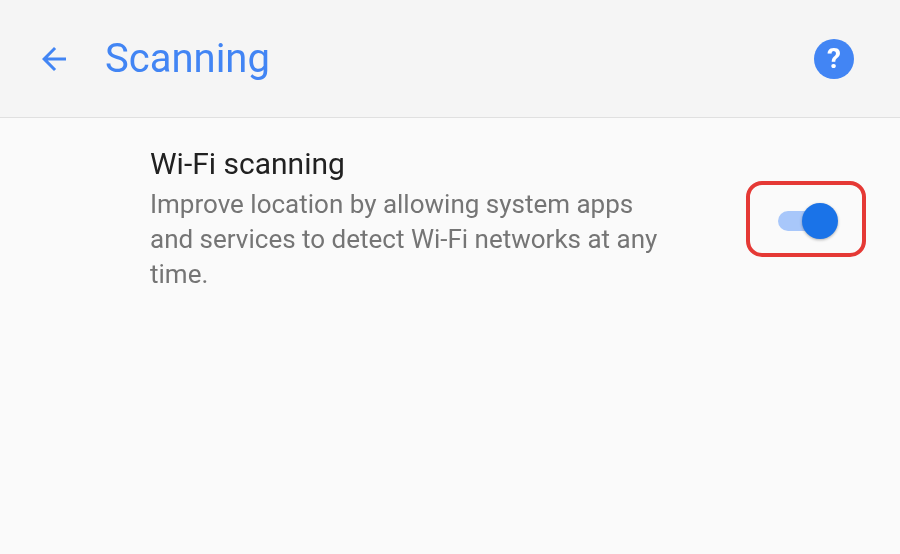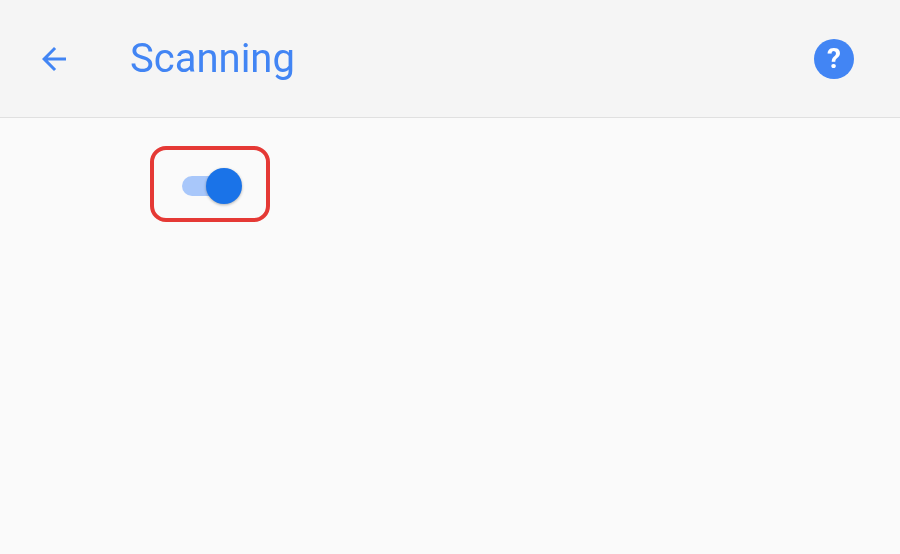--- a/index.html
+++ b/index.html
@@ -32,21 +32,21 @@
       height: 48px;
     }
     .back-icon svg {
       width: 36px;
       height: 36px;
     }
     .title {
       color: #4285f4;
       font-size: 40px;
       font-weight: 400;
-      margin-left: 52px;
+      margin-left: 27px;
       flex: 1;
     }
     .help-icon {
       background: #4285f4;
       color: #fff;
       width: 40px;
       height: 40px;
       border-radius: 50%;
       display: flex;
       align-items: center;
@@ -139,20 +139,24 @@
       <path d="M20 11H7.83l5.59-5.59L12 4l-8 8 8 8 1.41-1.41L7.83 13H20v-2z"></path>
     </svg>
   </div>
   <div class="title">Scanning</div>
   <div class="help-icon">?</div>
 </div>
 
 <div class="content">
 
   <div class="setting-item">
+    <div class="setting-text">
+      <div class="setting-title">Wi-Fi scanning</div>
+      <div class="setting-description">Improve location by allowing system apps and services to detect Wi-Fi networks at any time.</div>
+    </div>
     <div class="toggle-container highlight-box">
       <div class="toggle on">
         <div class="toggle-track"></div>
         <div class="toggle-thumb"></div>
       </div>
     </div>
   </div>
 
 
 </div>

